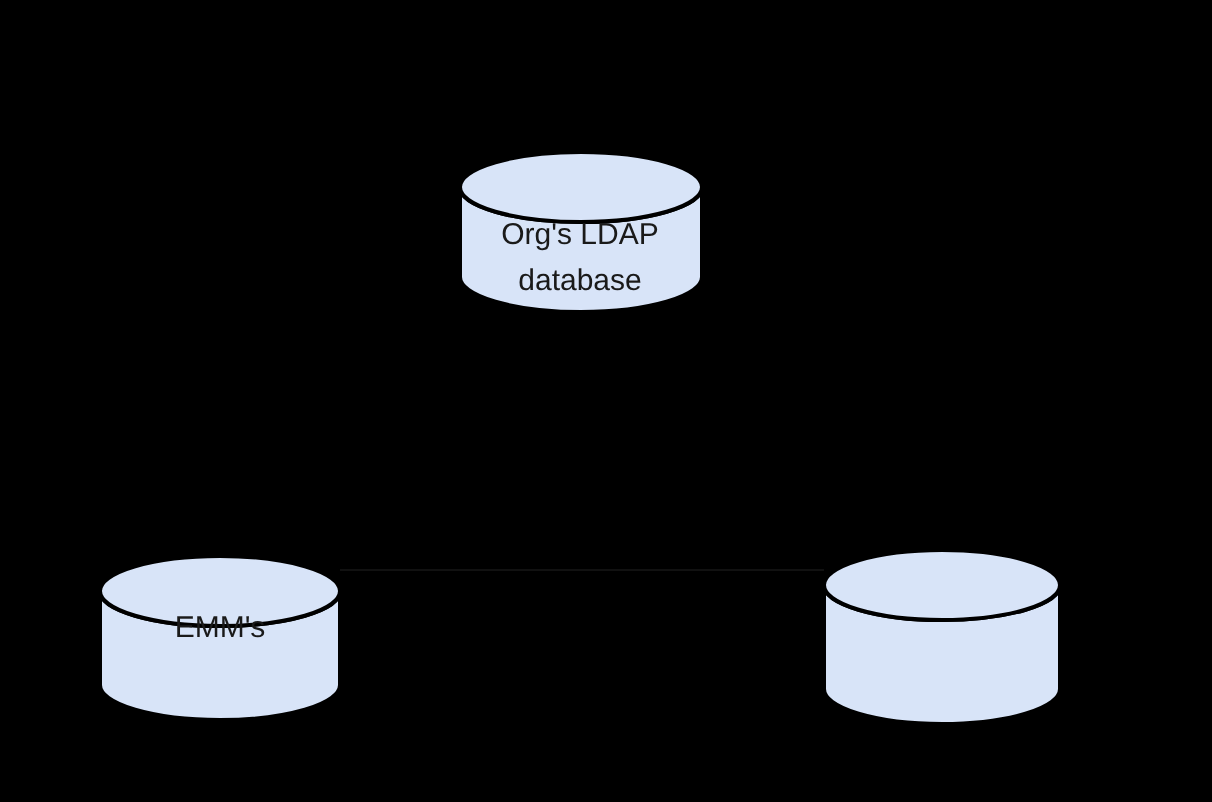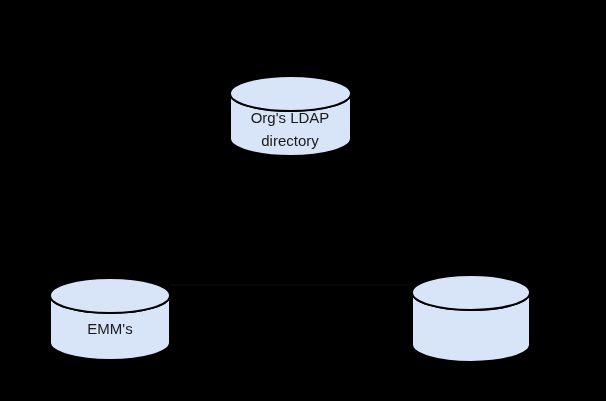--- a/index.html
+++ b/index.html
@@ -55,21 +55,21 @@
 
     <g>
       <path d="M412,292.5 V344.5 A59,17.5 0 0 0 530,344.5 V292.5 A59,17.5 0 0 1 412,292.5 Z" stroke="#000000" stroke-width="2" fill="#d8e4f8"></path>
       <ellipse cx="471" cy="292.5" rx="59" ry="17.5" stroke="#000000" stroke-width="2" fill="#d8e4f8"></ellipse>
     </g>
 
   </svg>
 
   <div class="node-label" style="left:290px; top:129px;">
     <span>Org's LDAP</span>
-    <span>directory</span>
+    <span>database</span>
   </div>
 
-  <div class="node-label" style="left:110px; top:328px;">
+  <div class="node-label" style="left:110px; top:314px;">
     <span>EMM's</span>
   </div>
 
 
 </div>
 
 </body></html>

